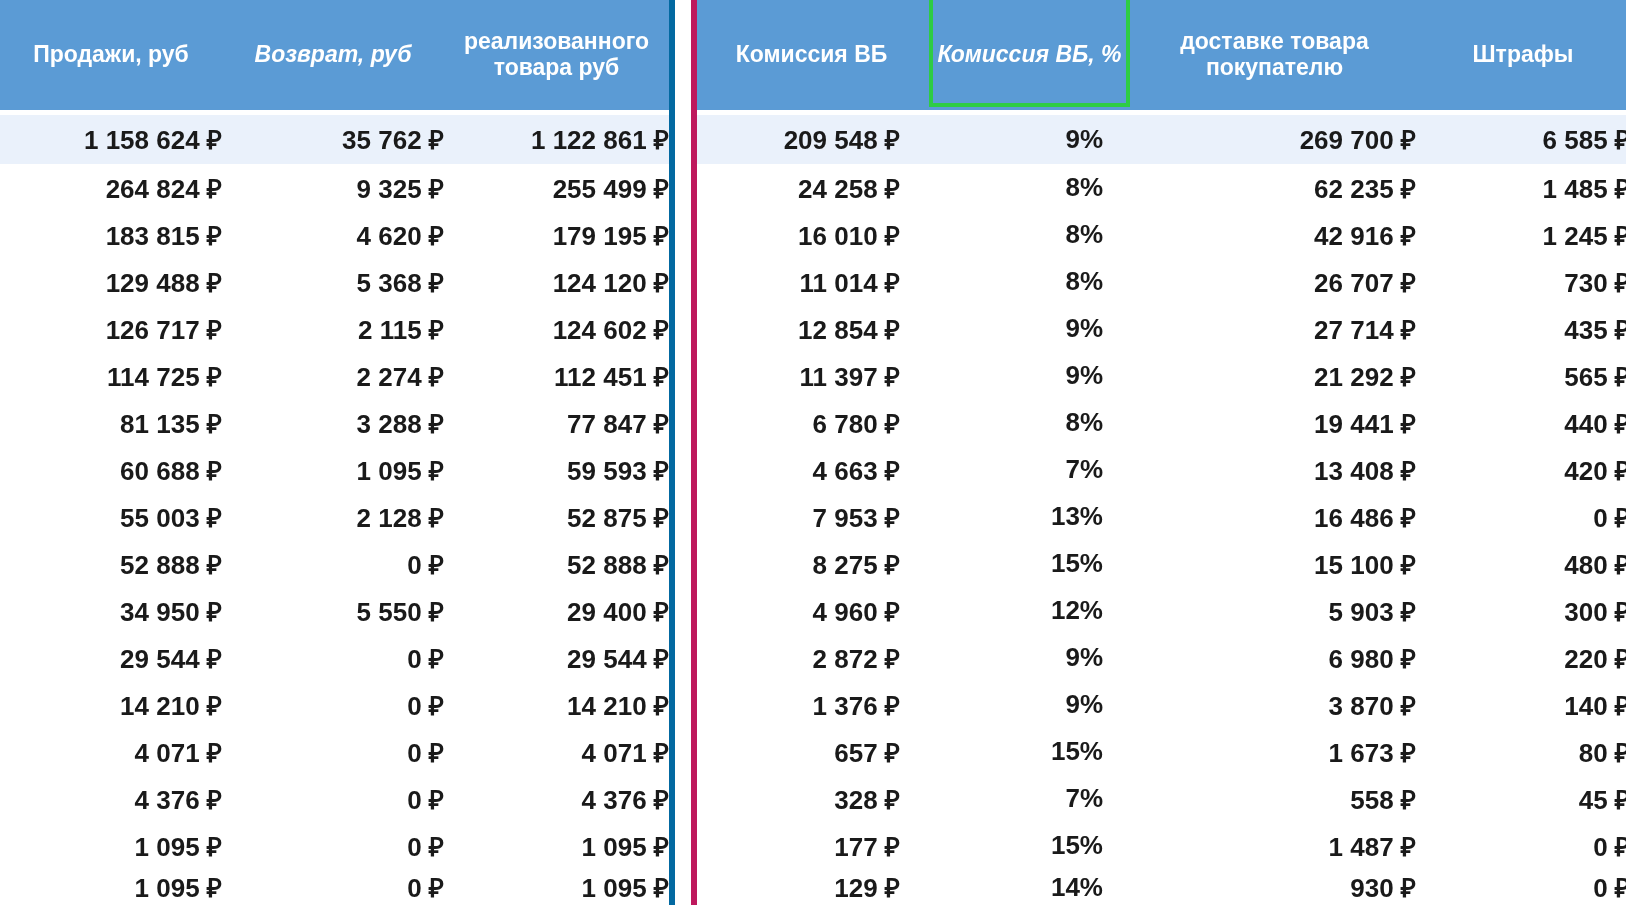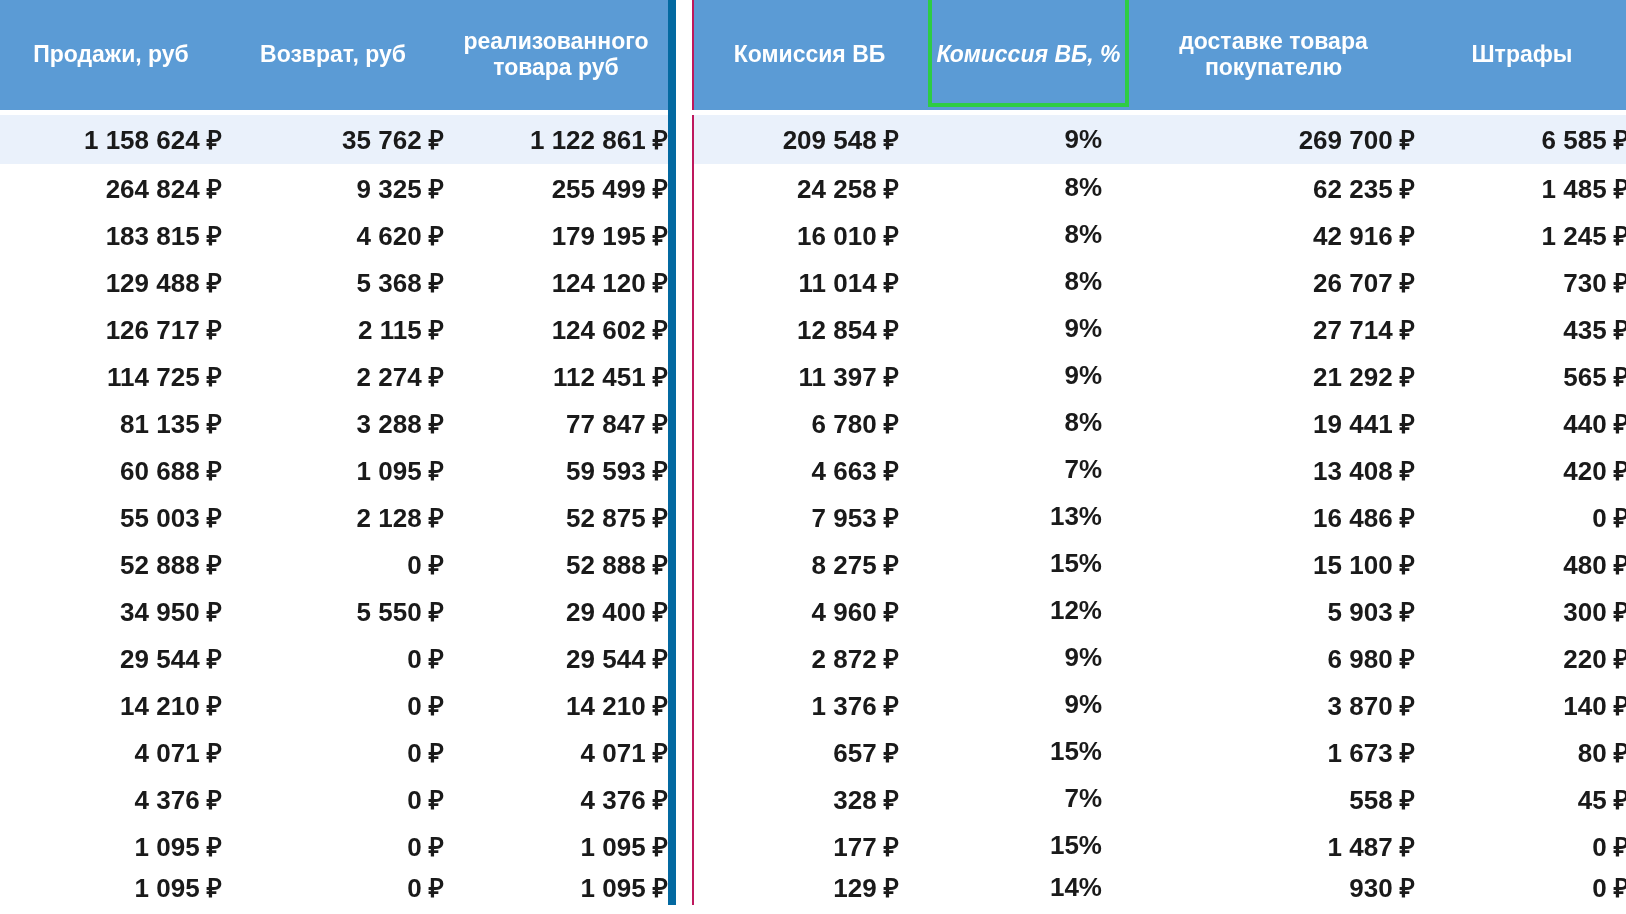--- a/index.html
+++ b/index.html
@@ -37,31 +37,31 @@
     font-size: 23px;
     line-height: 1.12;
     text-align: center;
     vertical-align: middle;
     height: 112px;
     padding: 8px 8px;
     box-sizing: border-box;
     border-bottom: 5px solid #ffffff;
   }
   th.col-sales    { width: 222px; }
-  th.col-return   { width: 222px; }
+  th.col-return   { width: 222px; font-style: italic; }
   th.col-realized { width: 228px; }
   th.col-gap      { width: 18px; background: #ffffff !important; border-bottom: 5px solid #ffffff; }
   th.col-comm     { width: 232px; }
   th.col-commpct  { width: 207px; }
   th.col-delivery { width: 283px; }
   th.col-fines    { width: 214px; }
 
   
-  .sep-left  { border-right: 8px solid #0369a1; }
-  .sep-right { border-left: 2px solid #be185d; }
+  .sep-left  { border-right: 6px solid #0369a1; }
+  .sep-right { border-left: 6px solid #be185d; }
 
   
   th.selected {
     position: relative;
     font-style: italic;
   }
   th.selected .selbox {
     position: absolute;
     left: 3px;
     right: 3px;

